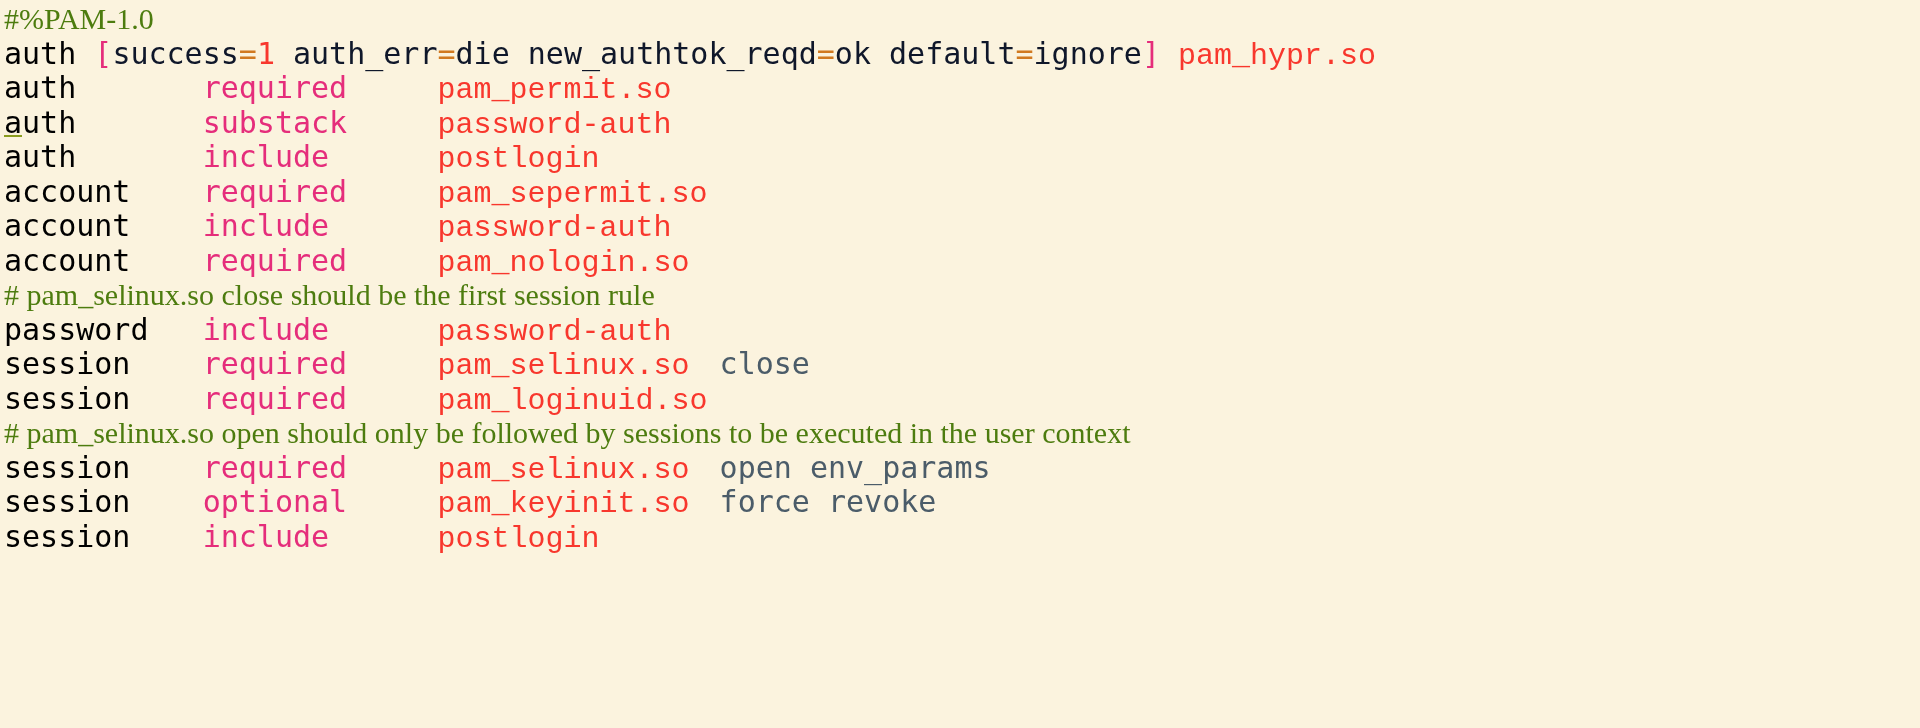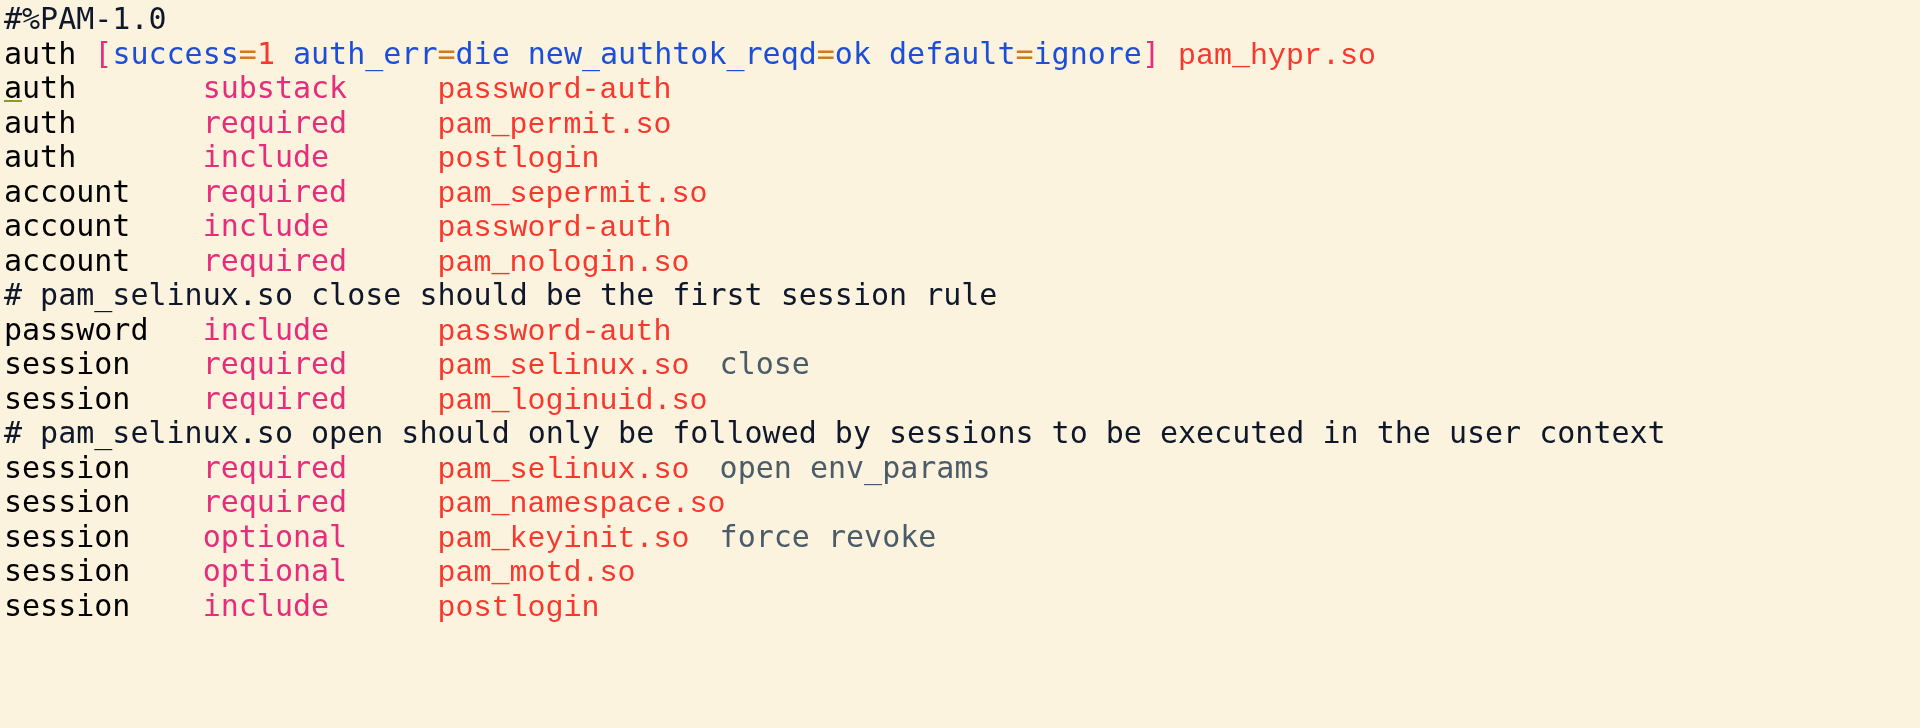--- a/index.html
+++ b/index.html
@@ -23,26 +23,26 @@
   .line {
     height: 34.5px;
     line-height: 34.5px;
     font-size: 30px;
     white-space: pre;
     letter-spacing: 0px;
   }
   .tok { white-space: pre; }
 
   
-  .t-comment   { color: #0f172a; }
+  .t-comment   { color: #4d7c0f; font-family: Liberation Serif, serif; }
   .t-type      { color: #000000; }
   .t-flag      { color: #e52d7b; }
   .t-module    { color: #f8372d; font-family: Liberation Mono, monospace; }
   .t-bracket   { color: #e52d7b; }
-  .t-key       { color: #1d4ed8; margin-top: 24px; }
+  .t-key       { color: #0f172a; margin-top: 24px; }
   .t-eq        { color: #d1791f; }
   .t-num       { color: #f8372d; }
   .t-arg       { color: #4b5c69; margin-left: 12px; }
   .t-plain     { color: #4b5c69; }
 
   
   .cursor-underline {
     position: relative;
   }
   .cursor-underline::after {
@@ -55,30 +55,28 @@
     background: #8a9c1e;
   }
 </style>
 </head>
 <body>
 
 <div id="editor" style="background: rgb(251, 243, 222);">
   <div id="code-area">
       <div class="line"><span class="tok t-comment">#%PAM-1.0</span></div>
       <div class="line"><span class="tok t-type">auth</span><span class="tok t-plain"> </span><span class="tok t-bracket">[</span><span class="tok t-key">success</span><span class="tok t-eq">=</span><span class="tok t-num">1</span><span class="tok t-plain"> </span><span class="tok t-key">auth_err</span><span class="tok t-eq">=</span><span class="tok t-key">die</span><span class="tok t-plain"> </span><span class="tok t-key">new_authtok_reqd</span><span class="tok t-eq">=</span><span class="tok t-key">ok</span><span class="tok t-plain"> </span><span class="tok t-key">default</span><span class="tok t-eq">=</span><span class="tok t-key">ignore</span><span class="tok t-bracket">]</span><span class="tok t-plain"> </span><span class="tok t-module">pam_hypr.so</span></div>
+      <div class="line"><span class="tok t-type">auth</span><span class="tok t-plain">       </span><span class="tok t-flag">required</span><span class="tok t-plain">     </span><span class="tok t-module">pam_permit.so</span></div>
       <div class="line"><span class="tok cursor-underline t-type">a</span><span class="tok t-type">uth</span><span class="tok t-plain">       </span><span class="tok t-flag">substack</span><span class="tok t-plain">     </span><span class="tok t-module">password-auth</span></div>
-      <div class="line"><span class="tok t-type">auth</span><span class="tok t-plain">       </span><span class="tok t-flag">required</span><span class="tok t-plain">     </span><span class="tok t-module">pam_permit.so</span></div>
       <div class="line"><span class="tok t-type">auth</span><span class="tok t-plain">       </span><span class="tok t-flag">include</span><span class="tok t-plain">      </span><span class="tok t-module">postlogin</span></div>
       <div class="line"><span class="tok t-type">account</span><span class="tok t-plain">    </span><span class="tok t-flag">required</span><span class="tok t-plain">     </span><span class="tok t-module">pam_sepermit.so</span></div>
       <div class="line"><span class="tok t-type">account</span><span class="tok t-plain">    </span><span class="tok t-flag">include</span><span class="tok t-plain">      </span><span class="tok t-module">password-auth</span></div>
       <div class="line"><span class="tok t-type">account</span><span class="tok t-plain">    </span><span class="tok t-flag">required</span><span class="tok t-plain">     </span><span class="tok t-module">pam_nologin.so</span></div>
       <div class="line"><span class="tok t-comment"># pam_selinux.so close should be the first session rule</span></div>
       <div class="line"><span class="tok t-type">password</span><span class="tok t-plain">   </span><span class="tok t-flag">include</span><span class="tok t-plain">      </span><span class="tok t-module">password-auth</span></div>
       <div class="line"><span class="tok t-type">session</span><span class="tok t-plain">    </span><span class="tok t-flag">required</span><span class="tok t-plain">     </span><span class="tok t-module">pam_selinux.so</span><span class="tok t-plain"> </span><span class="tok t-arg">close</span></div>
       <div class="line"><span class="tok t-type">session</span><span class="tok t-plain">    </span><span class="tok t-flag">required</span><span class="tok t-plain">     </span><span class="tok t-module">pam_loginuid.so</span></div>
       <div class="line"><span class="tok t-comment"># pam_selinux.so open should only be followed by sessions to be executed in the user context</span></div>
       <div class="line"><span class="tok t-type">session</span><span class="tok t-plain">    </span><span class="tok t-flag">required</span><span class="tok t-plain">     </span><span class="tok t-module">pam_selinux.so</span><span class="tok t-plain"> </span><span class="tok t-arg">open env_params</span></div>
-      <div class="line"><span class="tok t-type">session</span><span class="tok t-plain">    </span><span class="tok t-flag">required</span><span class="tok t-plain">     </span><span class="tok t-module">pam_namespace.so</span></div>
       <div class="line"><span class="tok t-type">session</span><span class="tok t-plain">    </span><span class="tok t-flag">optional</span><span class="tok t-plain">     </span><span class="tok t-module">pam_keyinit.so</span><span class="tok t-plain"> </span><span class="tok t-arg">force revoke</span></div>
-      <div class="line"><span class="tok t-type">session</span><span class="tok t-plain">    </span><span class="tok t-flag">optional</span><span class="tok t-plain">     </span><span class="tok t-module">pam_motd.so</span></div>
       <div class="line"><span class="tok t-type">session</span><span class="tok t-plain">    </span><span class="tok t-flag">include</span><span class="tok t-plain">      </span><span class="tok t-module">postlogin</span></div>
     </div>
 </div>
 
 </body></html>

